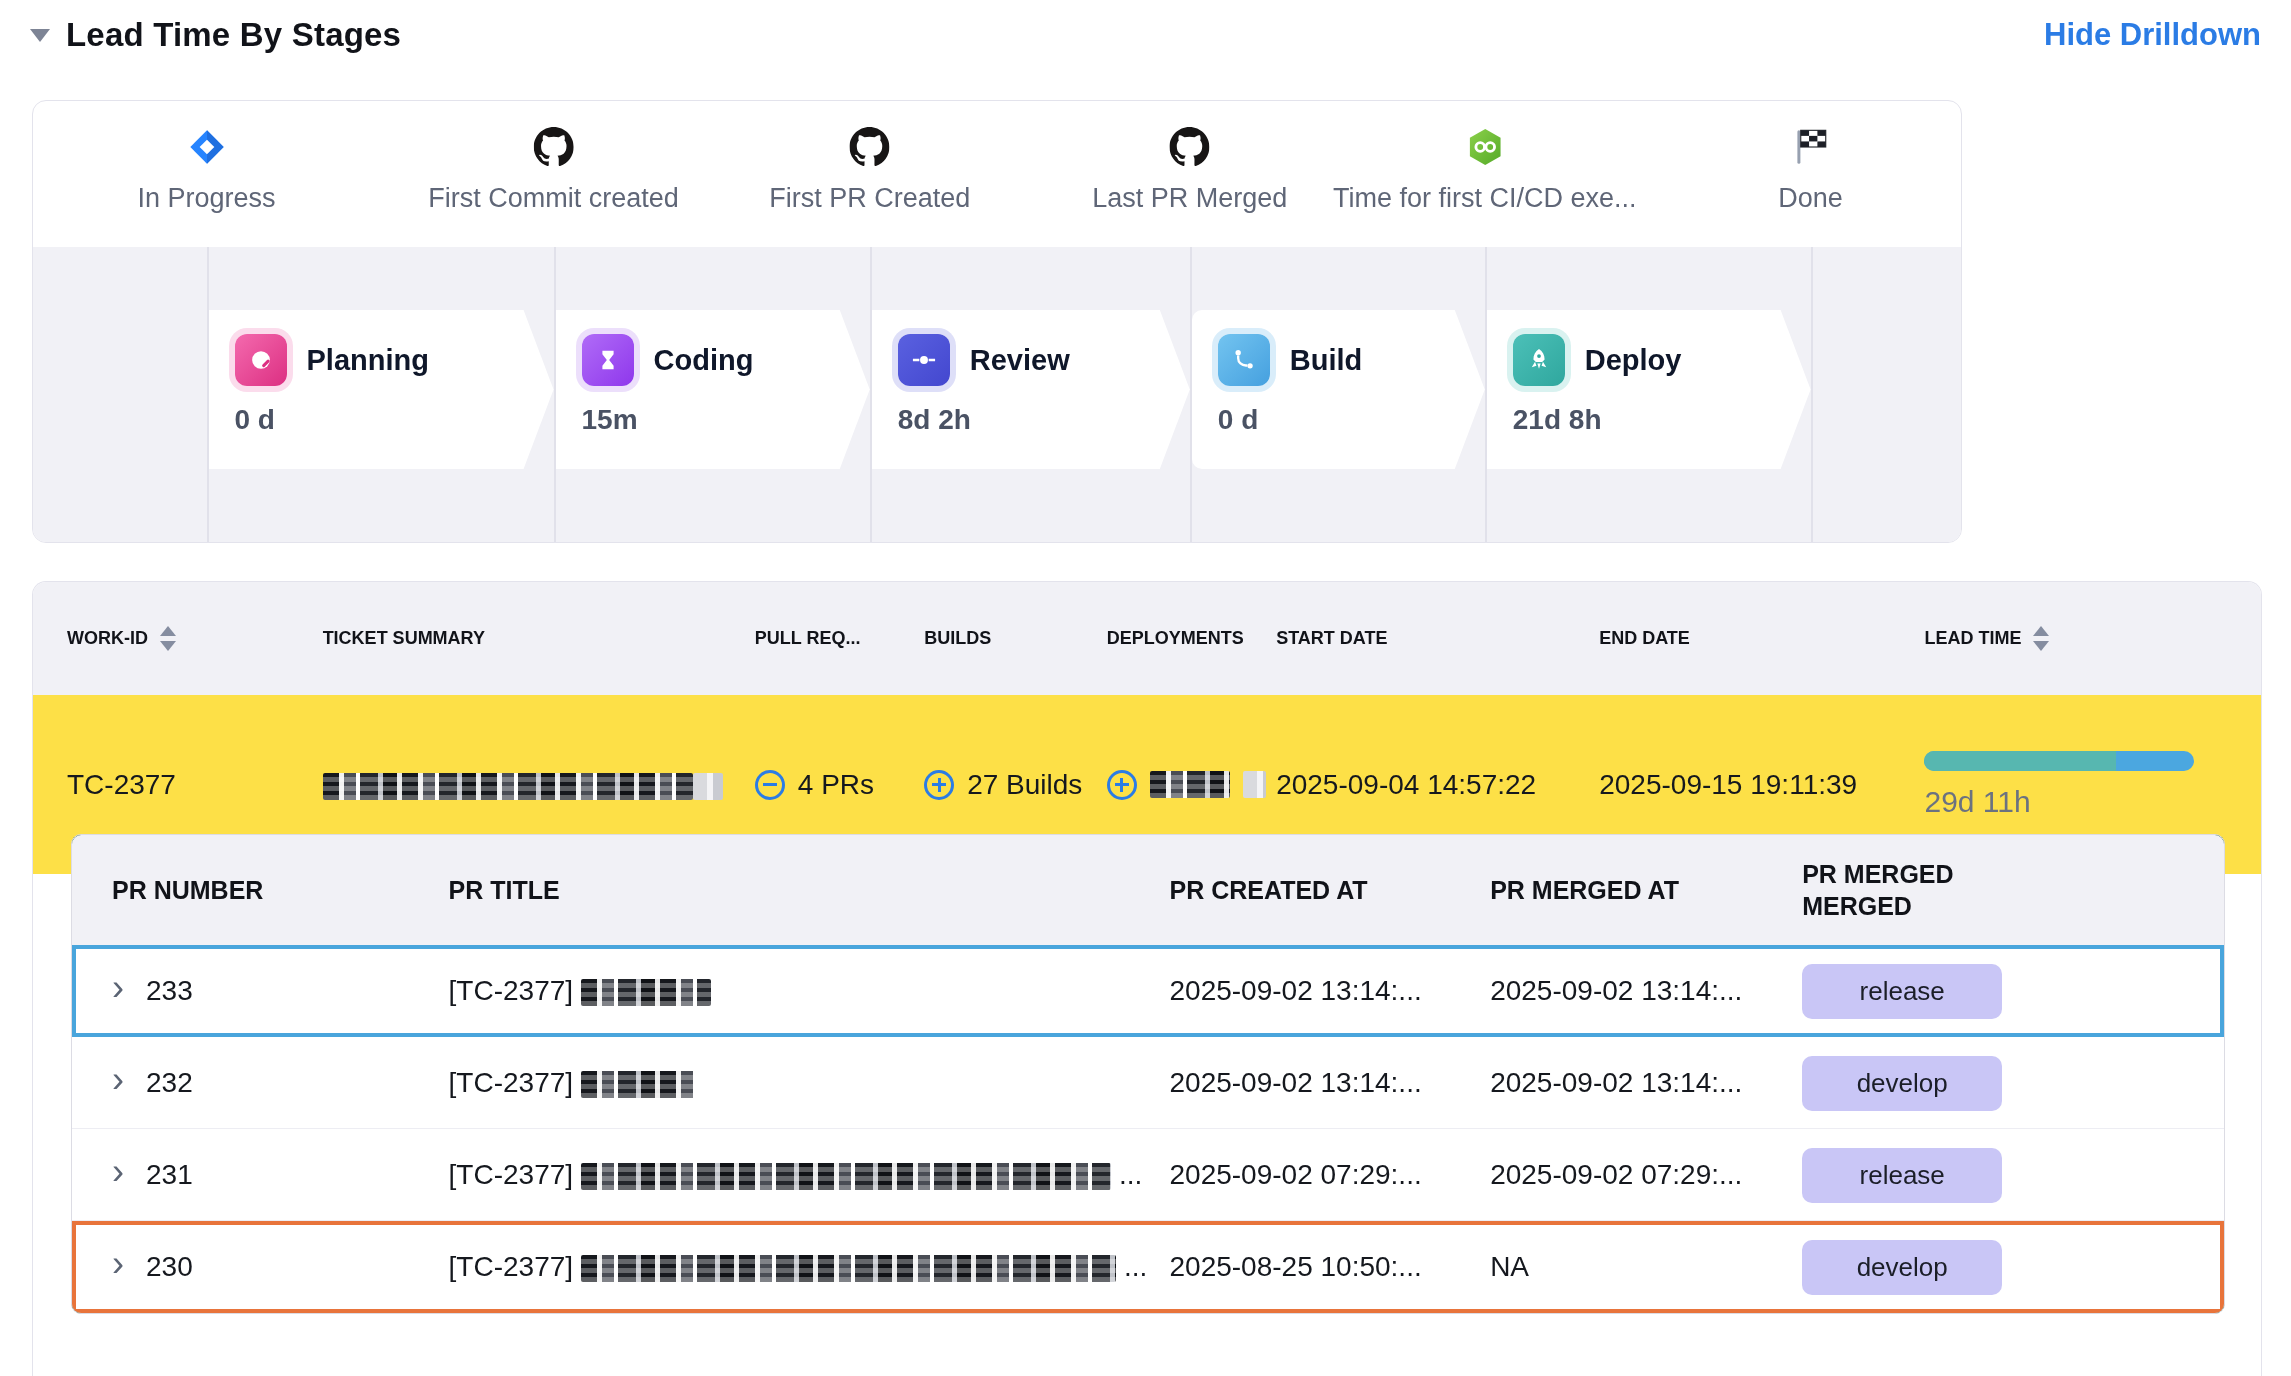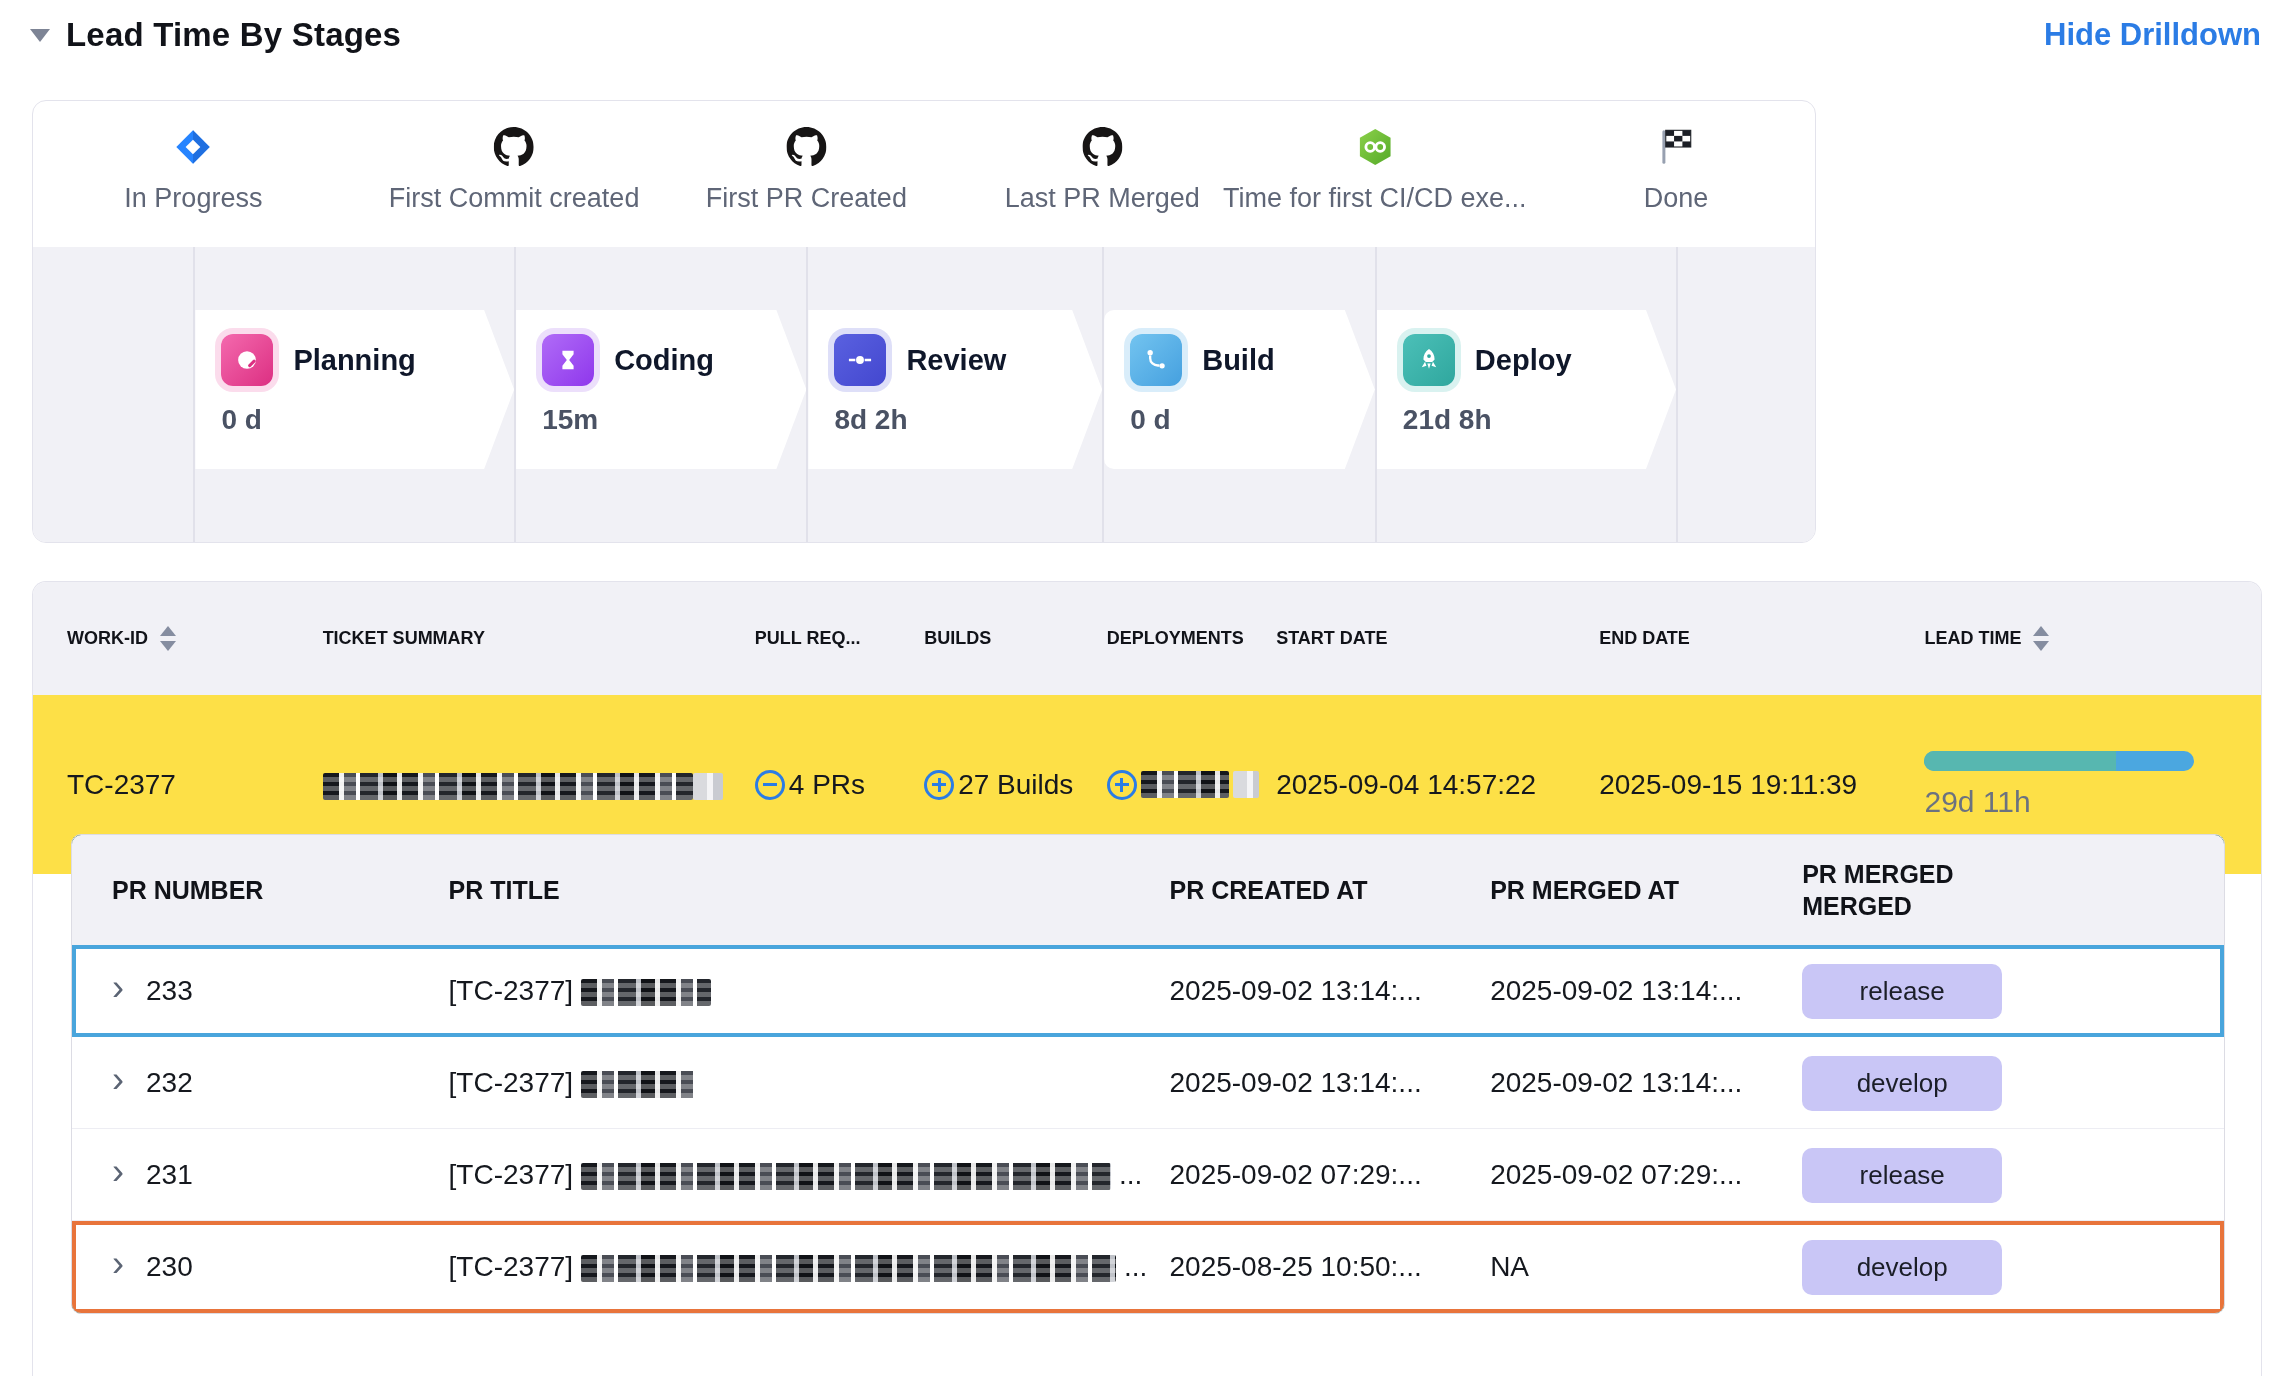--- a/index.html
+++ b/index.html
@@ -7,21 +7,21 @@
         font-family:"Liberation Sans",sans-serif;color:#15181e;}
 
   
   .top{position:absolute;left:30px;right:30px;top:16px;display:flex;align-items:center;text-align:right;}
   .caret{width:0;height:0;border-left:10px solid transparent;border-right:10px solid transparent;
          border-top:13px solid #7d8495;margin-right:16px;cursor:pointer;}
   .page-title{font-size:33px;font-weight:bold;color:#111319;letter-spacing:.2px;}
   .hide-link{margin-left:auto;font-size:31px;font-weight:bold;color:#2b7ce5;cursor:pointer;}
 
   
-  .flow-card{position:absolute;left:32px;top:100px;width:1784px;height:443px;background:#fff;
+  .flow-card{position:absolute;left:32px;top:100px;width:1930px;height:443px;background:#fff;
              border:1px solid #e3e3ec;border-radius:14px;overflow:hidden;box-sizing:border-box;}
   .marker{position:absolute;top:26px;transform:translateX(-50%);display:flex;flex-direction:column;
           align-items:center;gap:16px;white-space:nowrap;}
   .marker-label{font-size:27px;color:#5f6677;}
   .marker svg{display:block;}
   .flow-band{position:absolute;left:0;right:0;bottom:0;height:295px;background:#f1f1f6;}
   .divider{position:absolute;top:0;bottom:0;width:2px;background:#e1e1ea;}
   .stage-card{position:absolute;top:63px;height:159px;background:#fff;box-sizing:border-box;
               padding:24px 26px;clip-path:polygon(0 0,calc(100% - 30px) 0,100% 50%,calc(100% - 30px) 100%,0 100%);}
   .stage-head{display:flex;align-items:center;gap:20px;}
@@ -43,21 +43,21 @@
   .w-head .cell{display:flex;align-items:center;gap:12px;line-height:1.25;}
   .cell{padding-right:10px;}
   .cell.first{padding-left:34px;}
   .narrow{max-width:210px;}
   .narrow2{max-width:180px;}
   .sort{display:inline-flex;flex-direction:column;gap:5px;cursor:pointer;}
   .sort i{display:block;width:0;height:0;border-left:8px solid transparent;border-right:8px solid transparent;}
   .sort .up{border-bottom:10px solid #858da0;}
   .sort .down{border-top:10px solid #858da0;}
   .w-row{height:179px;font-size:28px;color:#15181e;background:#fde047;}
-  .iconcell{display:flex;align-items:center;gap:4px;}
+  .iconcell{display:flex;align-items:center;gap:13px;}
   .circle-icon{position:relative;width:30px;height:30px;border:3px solid #2b7ce5;border-radius:50%;
                box-sizing:border-box;flex:0 0 auto;cursor:pointer;}
   .circle-icon::before{content:"";position:absolute;left:5px;right:5px;top:50%;height:3px;margin-top:-1.5px;background:#2b7ce5;}
   .circle-icon.plus::after{content:"";position:absolute;top:5px;bottom:5px;left:50%;width:3px;margin-left:-1.5px;background:#2b7ce5;}
 
   
   .rx{display:inline-block;height:27px;border-radius:2px;vertical-align:middle;
       background-image:
         repeating-linear-gradient(0deg, rgba(255,255,255,.30) 0 5px, rgba(0,0,0,0) 5px 9px),
         repeating-linear-gradient(90deg,#16181d 0 16px,#f2f2f2 16px 21px,#4a4d55 21px 33px,#ffffff 33px 37px,#23262c 37px 55px,#bfc2c8 55px 60px,#101216 60px 74px,#e8e8e8 74px 79px);}

